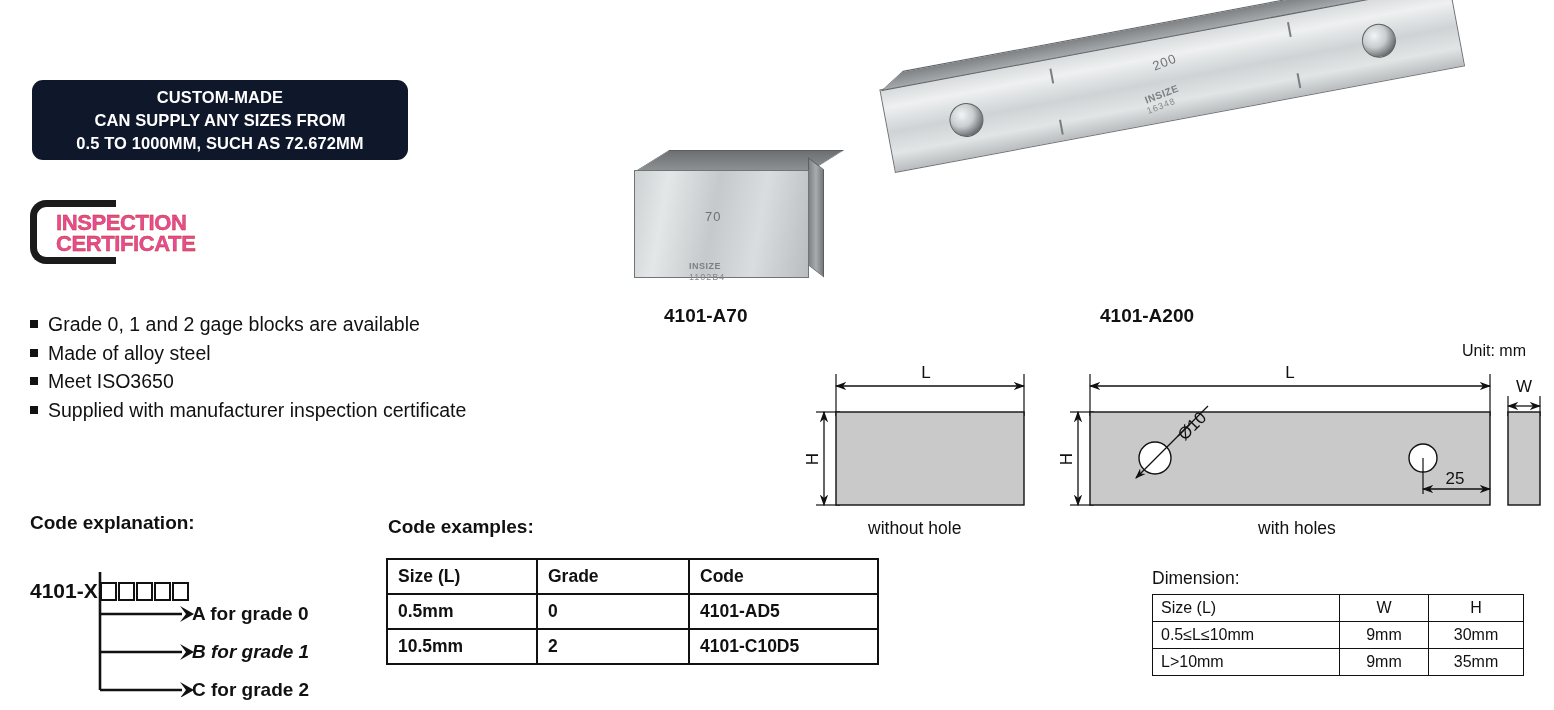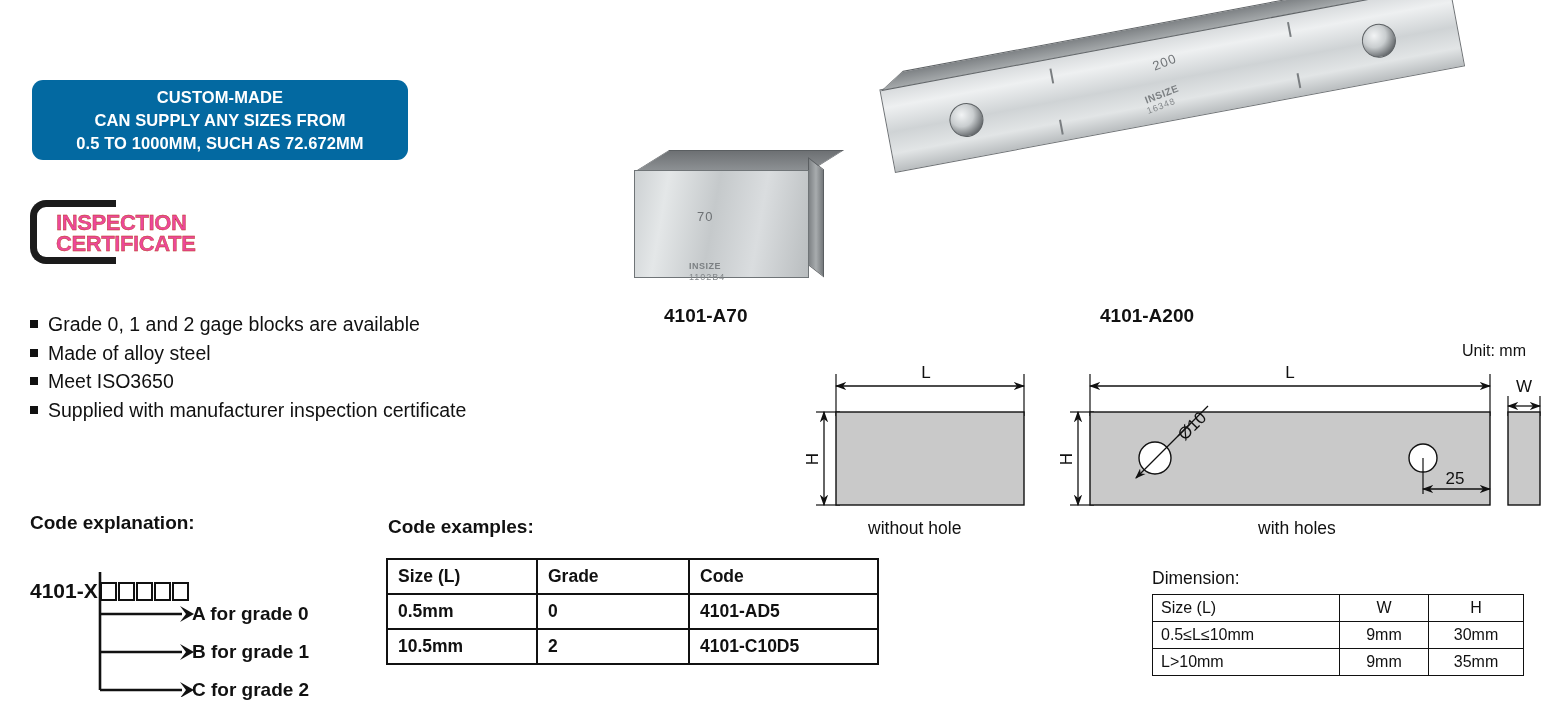--- a/index.html
+++ b/index.html
@@ -27,21 +27,21 @@
     font-weight: bold;
     letter-spacing: 0.3px;
     color: #121212;
     white-space: nowrap;
   }
 
   
   #custom-badge {
     left: 32px; top: 80px;
     width: 376px; height: 80px;
-    background: #0369a1;
+    background: #0f172a;
     border-radius: 11px;
     box-sizing: border-box;
     display: flex;
     flex-direction: column;
     align-items: center;
     justify-content: center;
     color: #ffffff;
     font-weight: bold;
     font-size: 16.5px;
     line-height: 23px;
@@ -182,21 +182,21 @@
   #gage-small .rightedge {
     position: absolute; left: 174px; top: 7px;
     width: 16px; height: 108px;
     background: linear-gradient(90deg,#7e8285,#a8acae,#75797c);
     transform: skewY(38deg);
     transform-origin: top left;
     border: 1px solid #5a5e61;
     box-sizing: border-box;
   }
   #gage-small .engrave-size {
-    position: absolute; left: 62px; top: 38px;
+    position: absolute; left: 70px; top: 38px;
     font-size: 13px; color: #6d7174; letter-spacing: 1px;
   }
   #gage-small .engrave-brand {
     position: absolute; left: 54px; top: 90px;
     font-size: 9px; font-weight: bold; color: #7c8083; letter-spacing: 0.5px;
   }
   #gage-small .engrave-serial {
     position: absolute; left: 54px; top: 101px;
     font-size: 9px; color: #84888b; letter-spacing: 1px;
   }
@@ -345,21 +345,21 @@
       <path d="M70 42 L152 42" stroke="#111" stroke-width="2.6" fill="none"></path>
       <path d="M150 34 L164 42 L150 50 L156 42 Z" fill="#111"></path>
 
       <path d="M70 80 L152 80" stroke="#111" stroke-width="2.6" fill="none"></path>
       <path d="M150 72 L164 80 L150 88 L156 80 Z" fill="#111"></path>
 
       <path d="M70 118 L152 118" stroke="#111" stroke-width="2.6" fill="none"></path>
       <path d="M150 110 L164 118 L150 126 L156 118 Z" fill="#111"></path>
     </svg>
     <span class="grade-label" style="top:31px;">A for grade 0</span>
-    <span class="grade-label" style="top:69px;">B for grade 1</span>
+    <span class="grade-label" style="top:69px;font-style:italic;">B for grade 1</span>
     <span class="grade-label" style="top:107px;">C for grade 2</span>
   </div>
 
   <div class="abs" id="code-examples-title">Code examples:</div>
   <table class="abs" id="code-examples-table">
     <thead>
       <tr>
         <th class="c-size">Size (L)</th>
         <th class="c-grade">Grade</th>
         <th class="c-code">Code</th>

